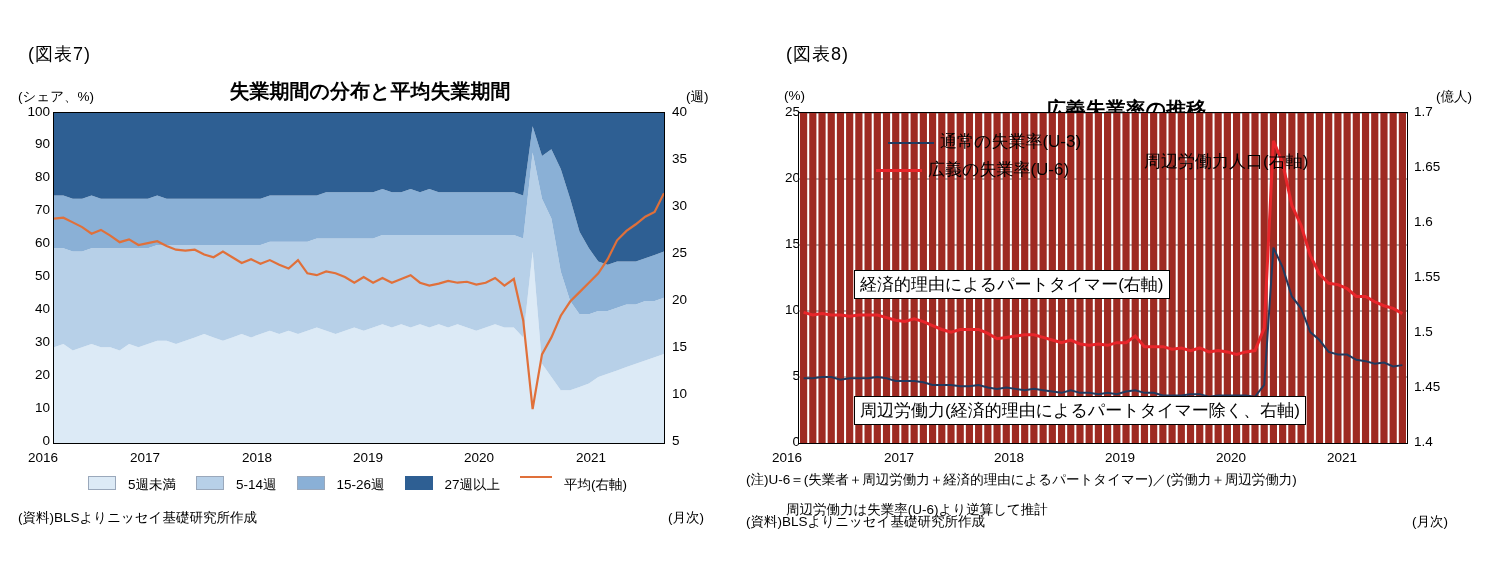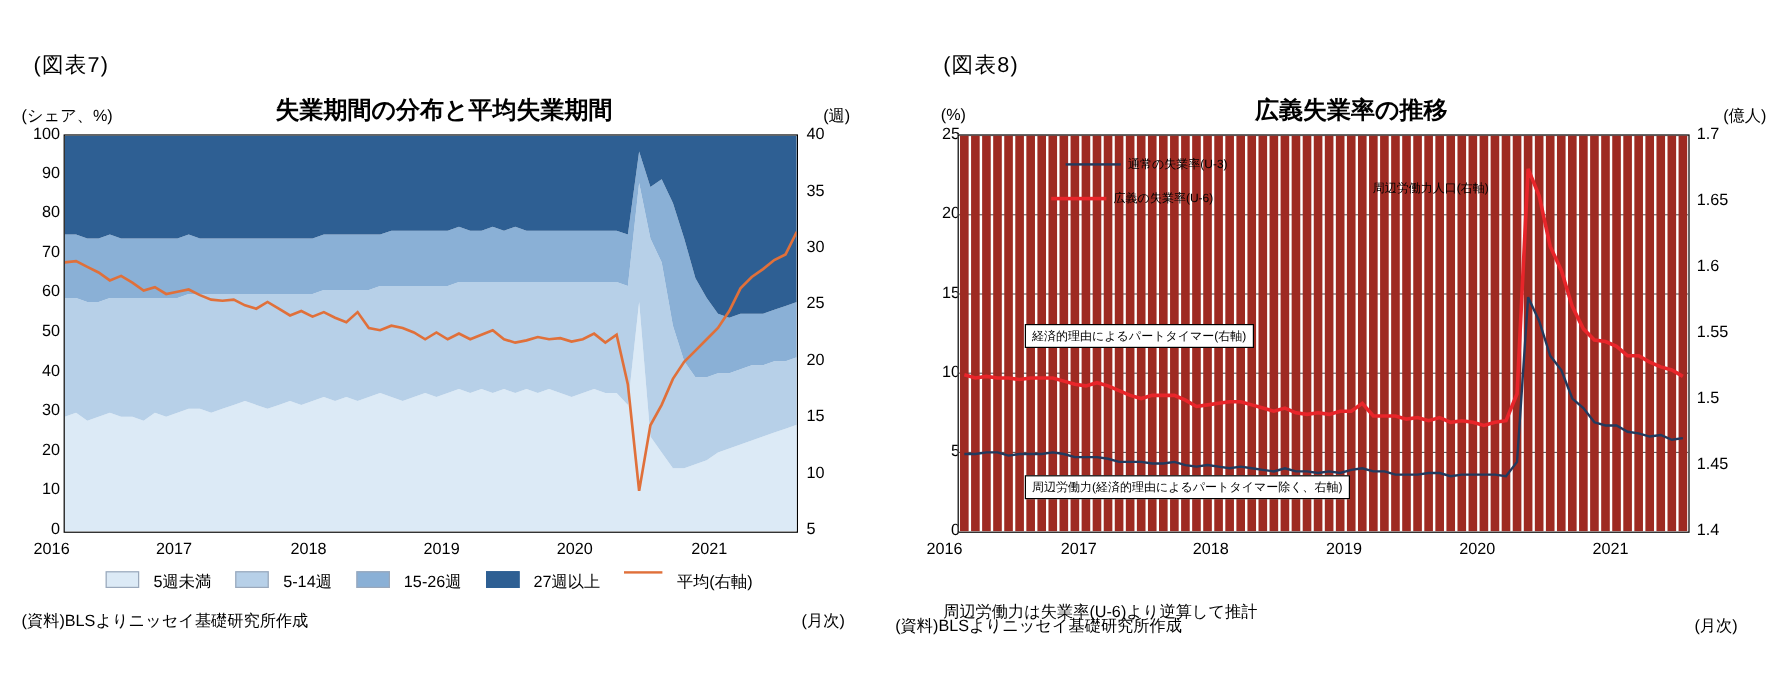--- a/index.html
+++ b/index.html
@@ -22,21 +22,21 @@
   .note{position:absolute;font-size:13.5px;line-height:19px;white-space:nowrap;}
 
   .plot{position:absolute;border:1px solid #000;box-sizing:border-box;overflow:hidden;background:#fff;}
   .plot svg{display:block;}
 
   .legend{position:absolute;display:flex;align-items:center;gap:6px;font-size:13.5px;white-space:nowrap;}
   .legend .sw{display:inline-block;width:26px;height:12px;border:1px solid #9aa8bb;}
   .legend .ln{display:inline-block;width:32px;height:0;border-top:2.5px solid #e0703a;}
   .legend-item{display:flex;align-items:flex-start;gap:12px;margin-right:14px;}
 
-  .inline-legend{position:absolute;font-size:10px;background:#fff;border:1px solid #000;padding:2px 5px;white-space:nowrap;}
+  .inline-legend{position:absolute;font-size:17px;background:#fff;border:1px solid #000;padding:2px 5px;white-space:nowrap;}
   .inline-legend.noborder{border:none;padding:0;background:transparent;}
   .lg-line{display:inline-block;width:46px;height:0;vertical-align:middle;margin-right:6px;}
   .lg-u3{border-top:2.5px solid #223a5e;}
   .lg-u6{border-top:3px solid #e8252a;}
 </style>
 </head>
 <body>
 
 <div class="page">
 
@@ -106,21 +106,21 @@
         <span>平均(右軸)</span>
       </span>
     </div>
 
     <div class="note" style="left:18px;top:508px;">(資料)BLSよりニッセイ基礎研究所作成</div>
     <div class="note" style="left:668px;top:508px;">(月次)</div>
   </div>
 
   <div class="panel panel-right">
     <div class="fig-label" style="left:40px;top:42px;">(図表8)</div>
-    <div class="chart-title" style="left:80px;top:78px;width:600px;text-align:center;">広義失業率の推移</div>
+    <div class="chart-title" style="left:80px;top:96px;width:600px;text-align:center;">広義失業率の推移</div>
     <div class="axis-unit" style="left:38px;top:88px;">(%)</div>
     <div class="axis-unit" style="left:690px;top:88px;">(億人)</div>
 
     <div class="tick tick-y" style="left:14px;top:104px;width:40px;">25</div>
     <div class="tick tick-y" style="left:14px;top:170px;width:40px;">20</div>
     <div class="tick tick-y" style="left:14px;top:236px;width:40px;">15</div>
     <div class="tick tick-y" style="left:14px;top:302px;width:40px;">10</div>
     <div class="tick tick-y" style="left:14px;top:368px;width:40px;">5</div>
     <div class="tick tick-y" style="left:14px;top:434px;width:40px;">0</div>
 
@@ -352,18 +352,19 @@
     <div class="inline-legend noborder" style="left:142px;top:130px;">
       <span class="lg-line lg-u3"></span><span>通常の失業率(U-3)</span>
     </div>
     <div class="inline-legend noborder" style="left:130px;top:158px;">
       <span class="lg-line lg-u6"></span><span>広義の失業率(U-6)</span>
     </div>
     <div class="inline-legend noborder" style="left:398px;top:150px;">周辺労働力人口(右軸)</div>
     <div class="inline-legend" style="left:108px;top:270px;">経済的理由によるパートタイマー(右軸)</div>
     <div class="inline-legend" style="left:108px;top:396px;">周辺労働力(経済的理由によるパートタイマー除く、右軸)</div>
 
+    <div class="note" style="left:0px;top:470px;">(注)U-6＝(失業者＋周辺労働力＋経済的理由によるパートタイマー)／(労働力＋周辺労働力)</div>
     <div class="note" style="left:40px;top:500px;">周辺労働力は失業率(U-6)より逆算して推計</div>
     <div class="note" style="left:0px;top:512px;">(資料)BLSよりニッセイ基礎研究所作成</div>
     <div class="note" style="left:666px;top:512px;">(月次)</div>
   </div>
 
 </div>
 
 </body></html>

